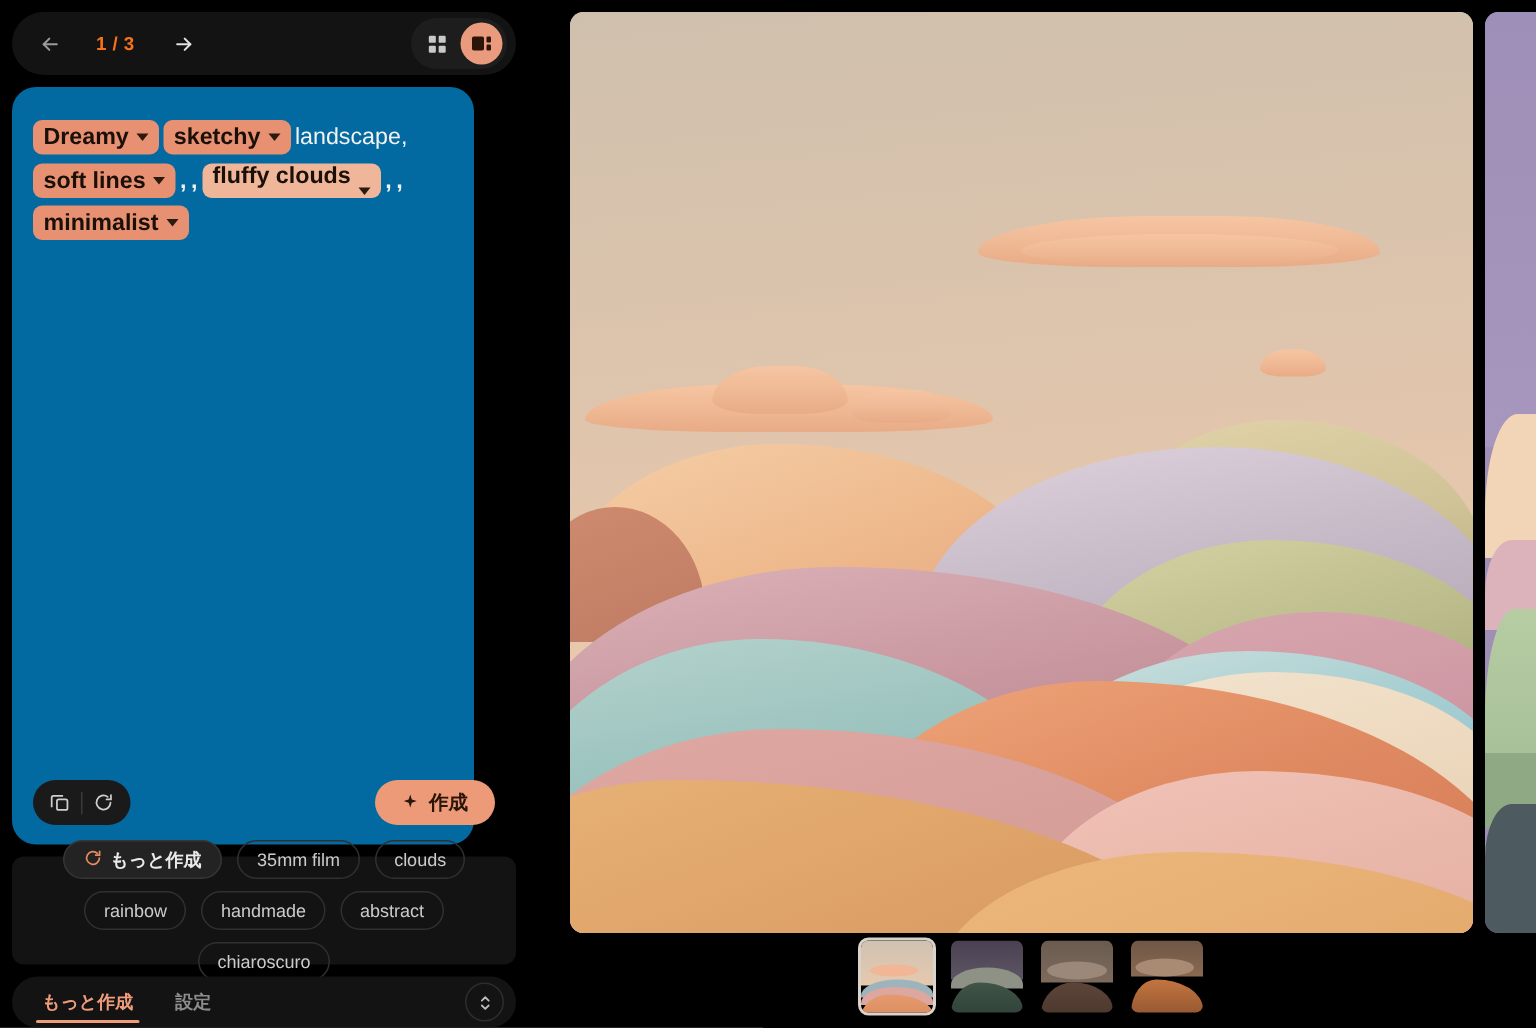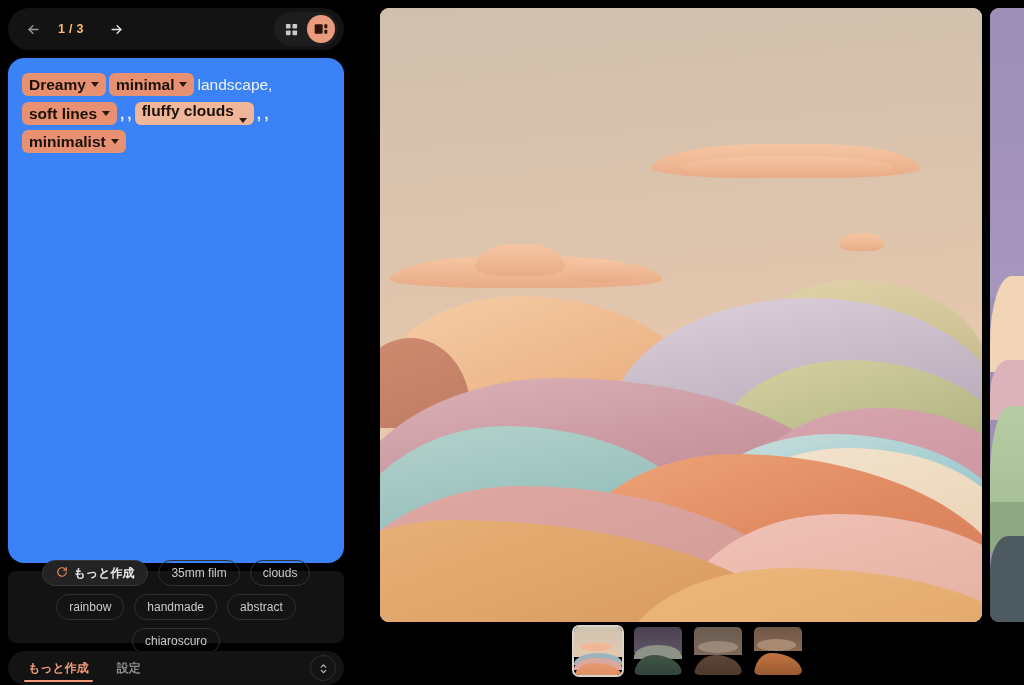--- a/index.html
+++ b/index.html
@@ -25,41 +25,41 @@
     display: flex; align-items: center;
   }
   .nav-arrow {
     width: 26px; height: 26px; margin-left: 12px;
     display: flex; align-items: center; justify-content: center;
     color: #cfcfcf; font-size: 15px; line-height: 1;
     border-radius: 50%;
   }
   .nav-arrow.back { color: #9a9a9a; }
   .nav-count {
-    color: #fdba74; font-size: 12.5px; font-weight: bold;
-    margin: 0 8px 0 12px; letter-spacing: .3px;
+    color: #f97316; font-size: 12.5px; font-weight: bold;
+    margin: 0 8px 0 18px; letter-spacing: .3px;
   }
   .nav-right {
     margin-left: auto; margin-right: 6px;
     display: flex; align-items: center;
     background: #1d1d1d; border-radius: 17px; padding: 3px;
     gap: 2px;
   }
   .vbtn {
     width: 28px; height: 28px; border-radius: 50%;
     display: flex; align-items: center; justify-content: center;
     background: transparent;
   }
   .vbtn.active { background: #eb9b7d; }
 
   
   .prompt-card {
-    position: absolute; left: 0; top: 50px; width: 336px; height: 505px;
-    background: #3b82f6; border-radius: 16px;
-    padding: 14px 14px 0 14px;
+    position: absolute; left: 0; top: 50px; width: 308px; height: 505px;
+    background: #0369a1; border-radius: 16px;
+    padding: 21px 14px 0 14px;
   }
   .prompt-text {
     display: flex; flex-wrap: wrap; align-items: center;
     gap: 4px 3px;
     line-height: 25px;
   }
   .chip {
     display: inline-flex; align-items: center; gap: 5px;
     background: #e79172; color: #1a1008;
     border-radius: 6px; padding: 1px 7px 2px 7px;
@@ -228,21 +228,21 @@
       </div>
     </div>
 
     <div class="prompt-card">
       <div class="prompt-text">
           <span class="chip">
             <span>Dreamy</span>
             <span class="caret"></span>
           </span>
           <span class="chip">
-            <span>minimal</span>
+            <span>sketchy</span>
             <span class="caret"></span>
           </span>
           <span class="plain">landscape,</span>
           <span class="chip">
             <span>soft lines</span>
             <span class="caret"></span>
           </span>
           <span class="comma">,</span>
           <span class="comma">,</span>
           <span class="chip light">
@@ -250,20 +250,45 @@
             <span class="caret"></span>
           </span>
           <span class="comma">,</span>
           <span class="comma">,</span>
           <span class="chip">
             <span>minimalist</span>
             <span class="caret"></span>
           </span>
         </div>
 
+      <div class="action-row">
+        <div class="icon-group">
+          <div class="icon-btn">
+            <svg width="14" height="14" viewBox="0 0 24 24" fill="none" stroke="#cfcfcf" stroke-width="2">
+                <rect x="8.5" y="8.5" width="12" height="12" rx="2"></rect>
+                <path d="M15.5 4.5h-11a2 2 0 0 0-2 2v11"></path>
+              </svg>
+          </div>
+          <div class="divider-v"></div>
+          <div class="icon-btn">
+            <svg width="14" height="14" viewBox="0 0 24 24" fill="none" stroke="#cfcfcf" stroke-width="2" stroke-linecap="round">
+                <path d="M20 12a8 8 0 1 1-3.2-6.4"></path>
+                <path d="M20.5 3.5v5h-5"></path>
+              </svg>
+          </div>
+        </div>
+        <div class="create-btn">
+          <span>
+            <svg width="11" height="11" viewBox="0 0 24 24" fill="#2a1508">
+                <path d="M12 1.5l2.3 7.2 7.2 2.3-7.2 2.3L12 20.5l-2.3-7.2L2.5 11l7.2-2.3z"></path>
+              </svg>
+          </span>
+          <span>作成</span>
+        </div>
+      </div>
     </div>
 
     <div class="suggest-card">
       <div class="sgchip primary">
         <span>
           <svg width="12" height="12" viewBox="0 0 24 24" fill="none" stroke="#e8895f" stroke-width="2.3" stroke-linecap="round">
               <path d="M20.5 12a8.5 8.5 0 1 1-2.6-6.1"></path>
               <path d="M20.8 3v5.2h-5.2"></path>
             </svg>
         </span>

